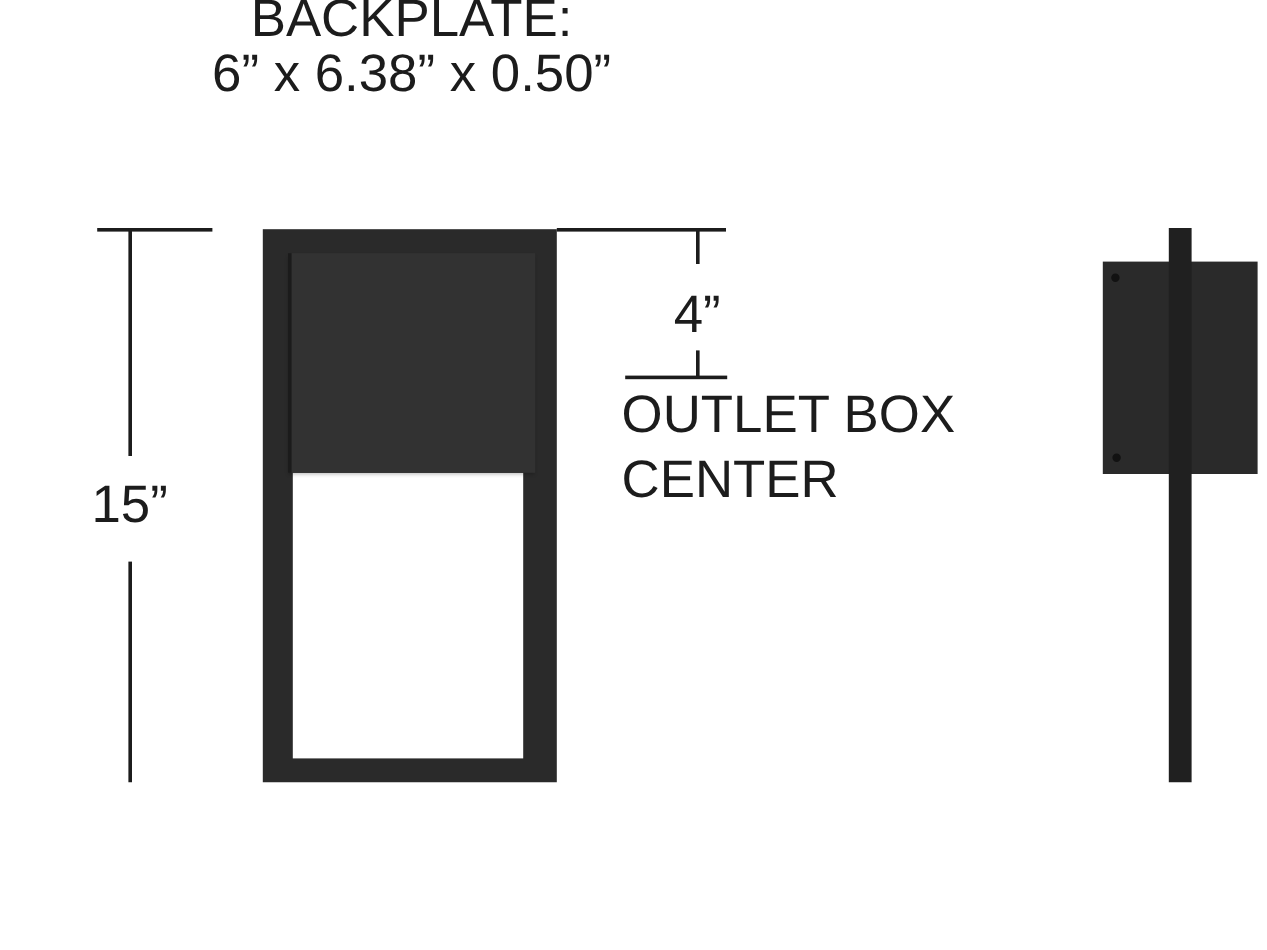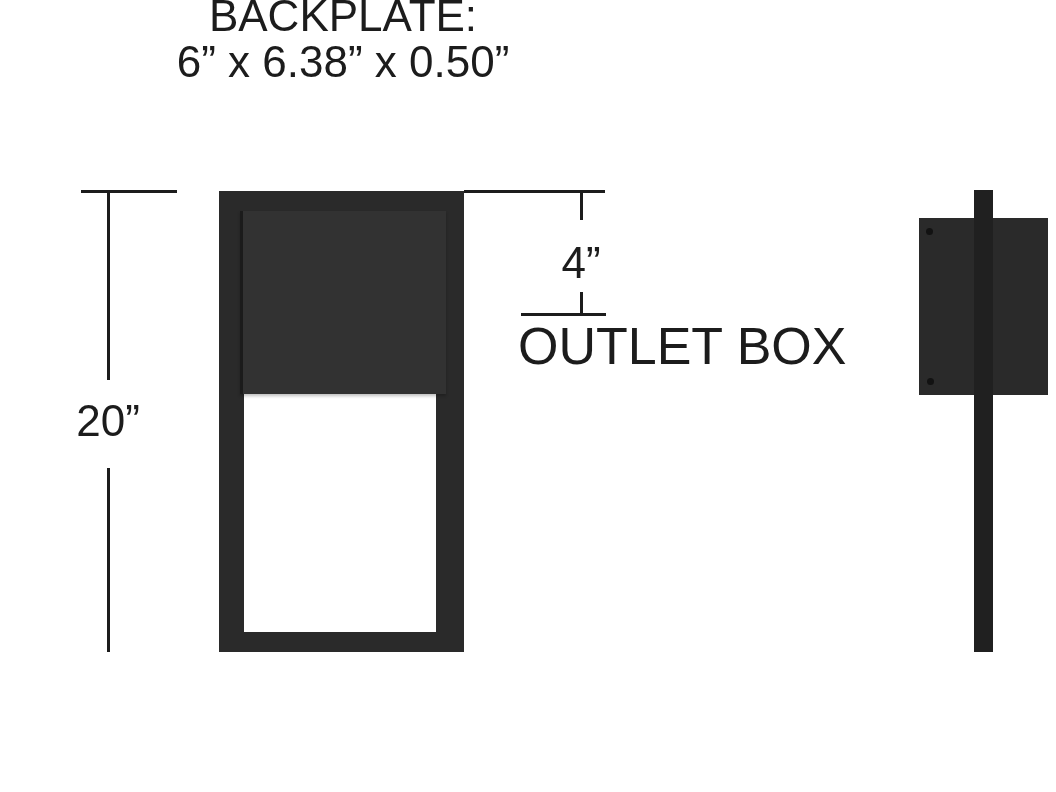--- a/index.html
+++ b/index.html
@@ -72,21 +72,21 @@
   }
   .screw {
     position: absolute;
     width: 7px; height: 7px;
     border-radius: 50%;
     background: #121212;
   }
   .outlet-caption {
     position: absolute;
     left: 482px; top: 319px;
-    font-size: 52px;
+    font-size: 44px;
     line-height: 54px;
     font-weight: 400;
     color: var(--text, #1c1c1c);
     white-space: nowrap;
   }
   .title-block {
     position: absolute;
     left: 95px; top: -7px;
     width: 424px;
     text-align: center;
@@ -106,32 +106,33 @@
     <div>BACKPLATE:</div>
     <div>6” x 6.38” x 0.50”</div>
   </div>
 
   <div class="front-frame"></div>
   <div class="front-opening"></div>
   <div class="front-panel"></div>
 
   <div class="hline" style="left:45px; top:190px; width:96px;"></div>
   <div class="vline" style="left:71px; top:190px; height:190px;"></div>
-  <div class="label centered" style="left:12px; top:396px; width:120px;">20”</div>
+  <div class="label centered" style="left:12px; top:396px; width:120px;">15”</div>
   <div class="vline" style="left:71px; top:468px; height:189px;"></div>
   <div class="hline" style="left:45px; top:655px; width:96px;"></div>
 
   <div class="hline" style="left:428px; top:190px; width:141px;"></div>
   <div class="vline" style="left:544px; top:190px; height:30px;"></div>
   <div class="label centered" style="left:495px; top:238px; width:100px;">4”</div>
   <div class="vline" style="left:544px; top:292px; height:23px;"></div>
   <div class="hline" style="left:485px; top:313px; width:85px;"></div>
 
   <div class="outlet-caption">
     <div>OUTLET BOX</div>
+    <div>CENTER</div>
   </div>
 
   <div class="vline" style="left:177px; top:697px; height:93px;"></div>
   <div class="vline" style="left:432px; top:697px; height:93px;"></div>
   <div class="hline" style="left:177px; top:763px; width:74px;"></div>
   <div class="hline" style="left:362px; top:763px; width:73px;"></div>
   <div class="label centered" style="left:256px; top:737px; width:100px;">8”</div>
 
   <div class="side-housing"></div>
   <div class="screw" style="left:890px; top:228px;"></div>

